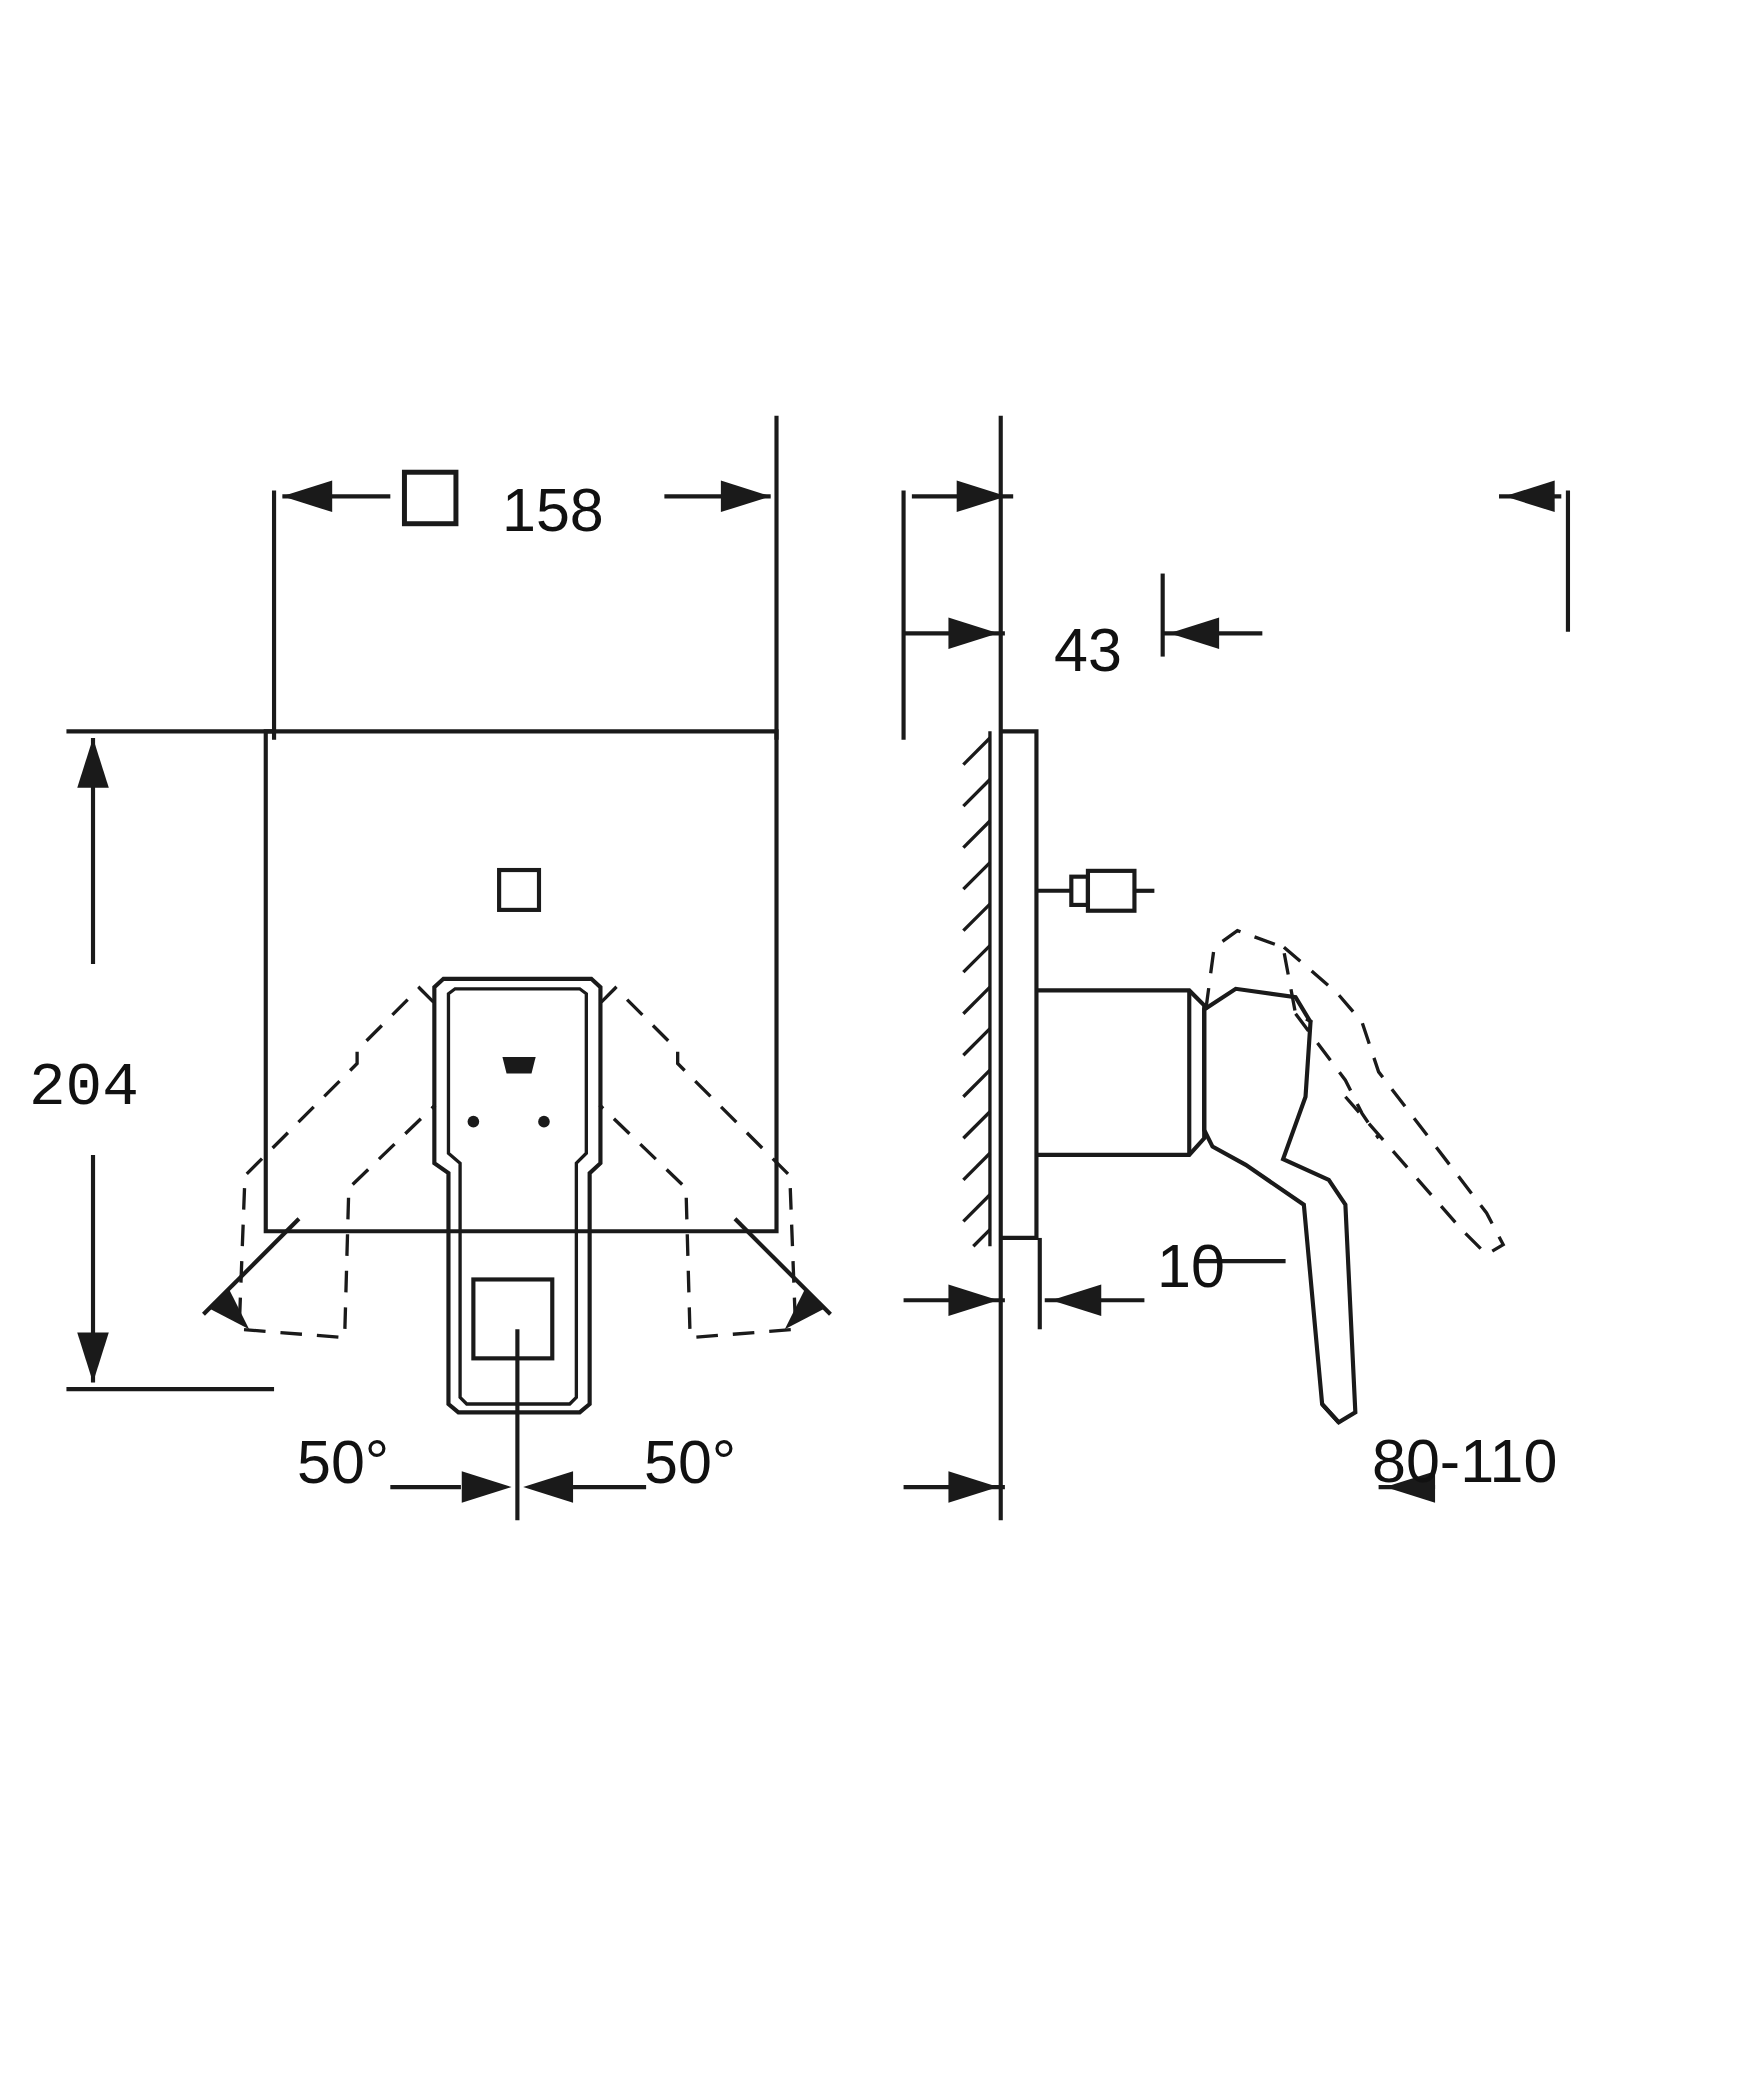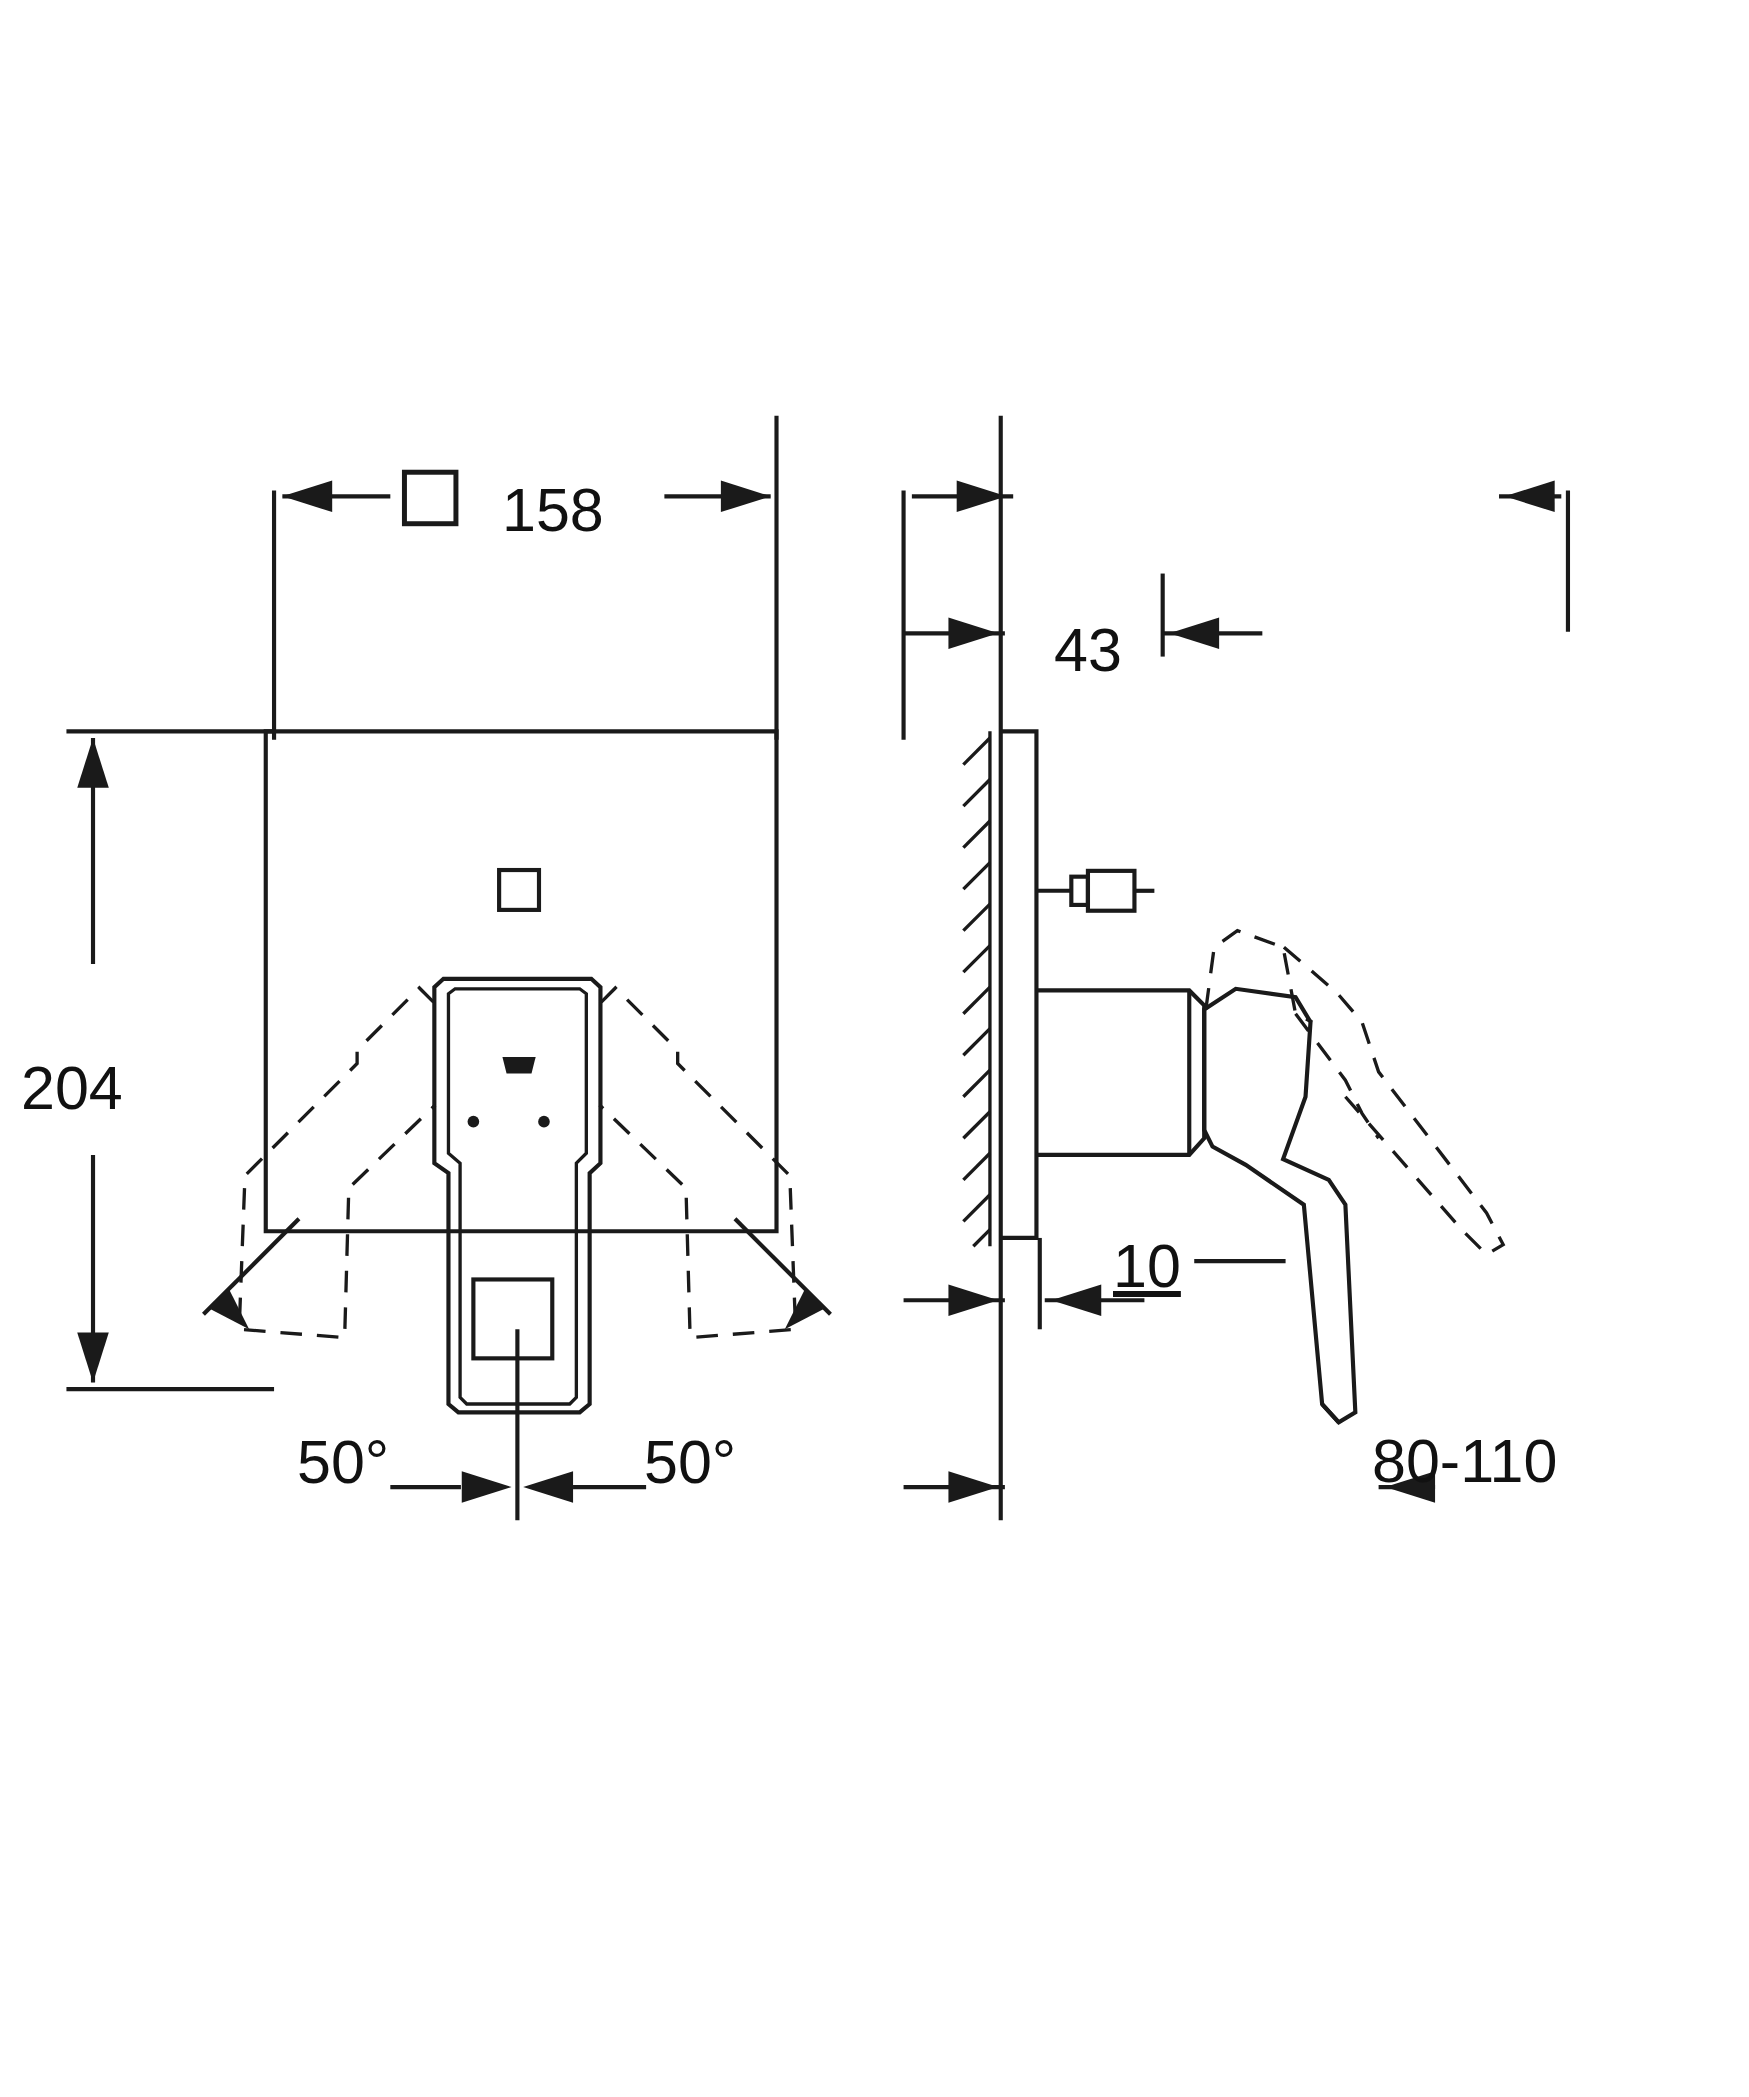--- a/index.html
+++ b/index.html
@@ -222,27 +222,27 @@
         <polygon points="1202,1790 1142,1771 1142,1809" fill="#1a1a1a" stroke="none"></polygon>
         <line x1="1660" y1="1790" x2="1728" y2="1790"></line>
         <polygon points="1668,1790 1728,1771 1728,1809" fill="#1a1a1a" stroke="none"></polygon>
       </g>
 
     </g>
   </svg>
 
   <div class="dim-text" style="left:502px; top:475px;">158</div>
 
-  <div class="dim-text" style="left:21px; top:1053px;">204</div>
+  <div class="dim-text" style="left:29px; top:1053px;font-family:Liberation Mono, monospace;">204</div>
 
   <div class="dim-text" style="left:297px; top:1427px;">50°</div>
 
   <div class="dim-text" style="left:644px; top:1427px;">50°</div>
 
 
   <div class="dim-text" style="left:1030px; top:615px;margin-left:24px;">43</div>
 
-  <div class="dim-text" style="left:1113px; top:1231px;text-decoration:underline;">10</div>
+  <div class="dim-text" style="left:1157px; top:1231px;">10</div>
 
   <div class="dim-text" style="left:1372px; top:1426px;">80-110</div>
 
 </div>
 
 
 </body></html>

